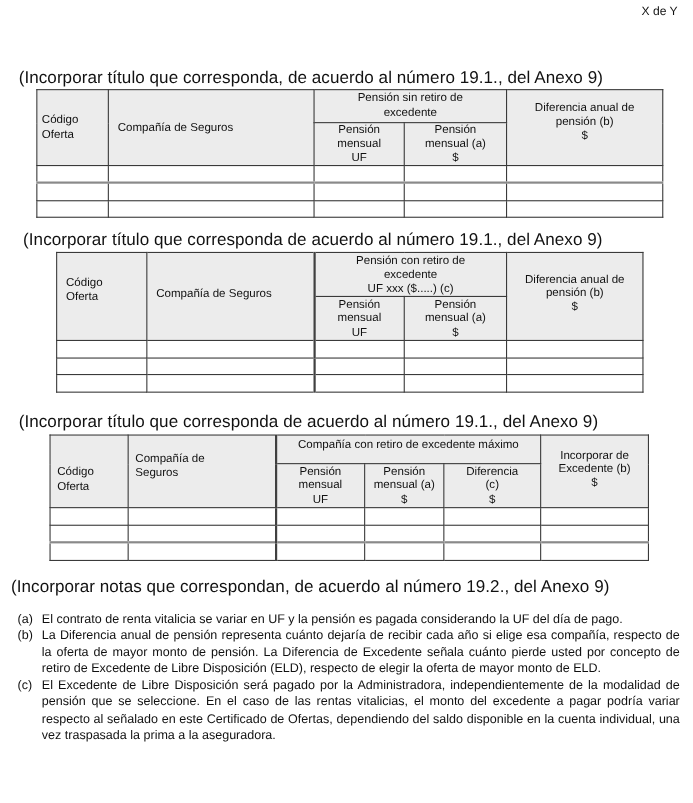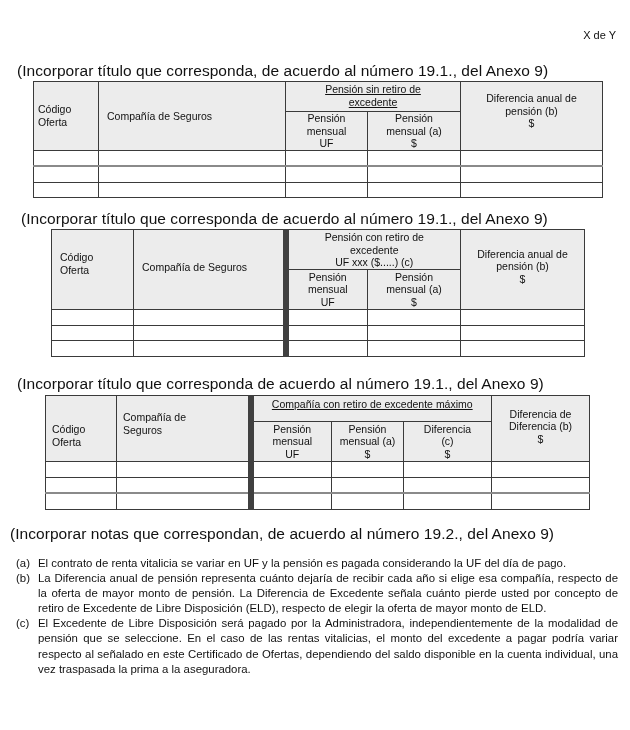--- a/index.html
+++ b/index.html
@@ -1,27 +1,27 @@
 <!DOCTYPE html>
 <html><head>
 <meta charset="utf-8">
 <style>
   html, body { margin: 0; padding: 0; background: #ffffff; }
   body { width: 630px; height: 730px; position: relative; overflow: hidden;
          font-family: "Liberation Sans", "DejaVu Sans", sans-serif; color: #111; }
-  .page-number { position: absolute; right: 14px; top: 5px; font-size: 11px; margin-top: 24px; }
+  .page-number { position: absolute; right: 14px; top: 5px; font-size: 11px; }
   .section-title { position: absolute; left: 0; width: 630px; font-size: 15.5px; white-space: nowrap; letter-spacing: 0.05px; }
   table.grid { position: absolute; border-collapse: collapse; table-layout: fixed; font-size: 10.5px; }
   table.grid th, table.grid td { border: 1px solid #3a3a3a; padding: 0; }
   table.grid th { background: #ececec; font-weight: normal; text-align: center; vertical-align: middle; line-height: 12.5px; }
   table.grid th.left { text-align: left; padding-left: 4px; }
-  table.grid th.topalign { vertical-align: top; padding-top: 2px; text-decoration: underline; }
+  table.grid th.topalign { vertical-align: top; padding-top: 2px; }
   table.grid td { height: 14.5px; background: #fff; }
   table.grid tr.thickrow td { border-top: 2px solid #8a8a8a; }
-  table.grid .vthick { border-left: 6px solid #404040; }
+  table.grid .vthick { border-left: 2px solid #404040; }
   b { font-weight: normal; }
   .notes { position: absolute; left: 16px; top: 556px; width: 602px; font-size: 11.4px; line-height: 15.1px; }
   .note { display: flex; margin-bottom: 0; }
   .note-label { width: 22px; flex: 0 0 22px; }
   .note-text { flex: 1; text-align: justify; }
 </style>
 </head>
 <body>
 
 <div class="page-number">X de Y</div>
@@ -127,21 +127,21 @@
       <col style="width:72px">
       <col style="width:88px">
       <col style="width:98px">
     </colgroup>
   <tbody>
       <tr style="height:26px">
     <th rowspan="2" class="left" style="padding-left:6px; padding-right:24px; padding-top:14px;">Código Oferta</th>
     <th rowspan="2" class="left" style="padding-left:6px; padding-right:40px; padding-bottom:10px;">Compañía de Seguros</th>
     <th colspan="3" class="vthick topalign">Compañía con retiro de excedente máximo</th>
     <th rowspan="2" style="padding:0 8px 4px;">
-      <span>Diferencia de Diferencia (b)</span><br><span>$</span>
+      <span>Incorporar de Excedente (b)</span><br><span>$</span>
     </th>
   </tr>
   <tr style="height:40px">
     <th class="vthick"><span>Pensión</span><br><b>mensual</b><br><span>UF</span></th>
     <th><span>Pensión</span><br><b>mensual</b> <span>(a)</span><br><span>$</span></th>
     <th><span>Diferencia</span><br><span>(c)</span><br><span>$</span></th>
   </tr>
   <tr>
         <td></td>
         <td></td>

